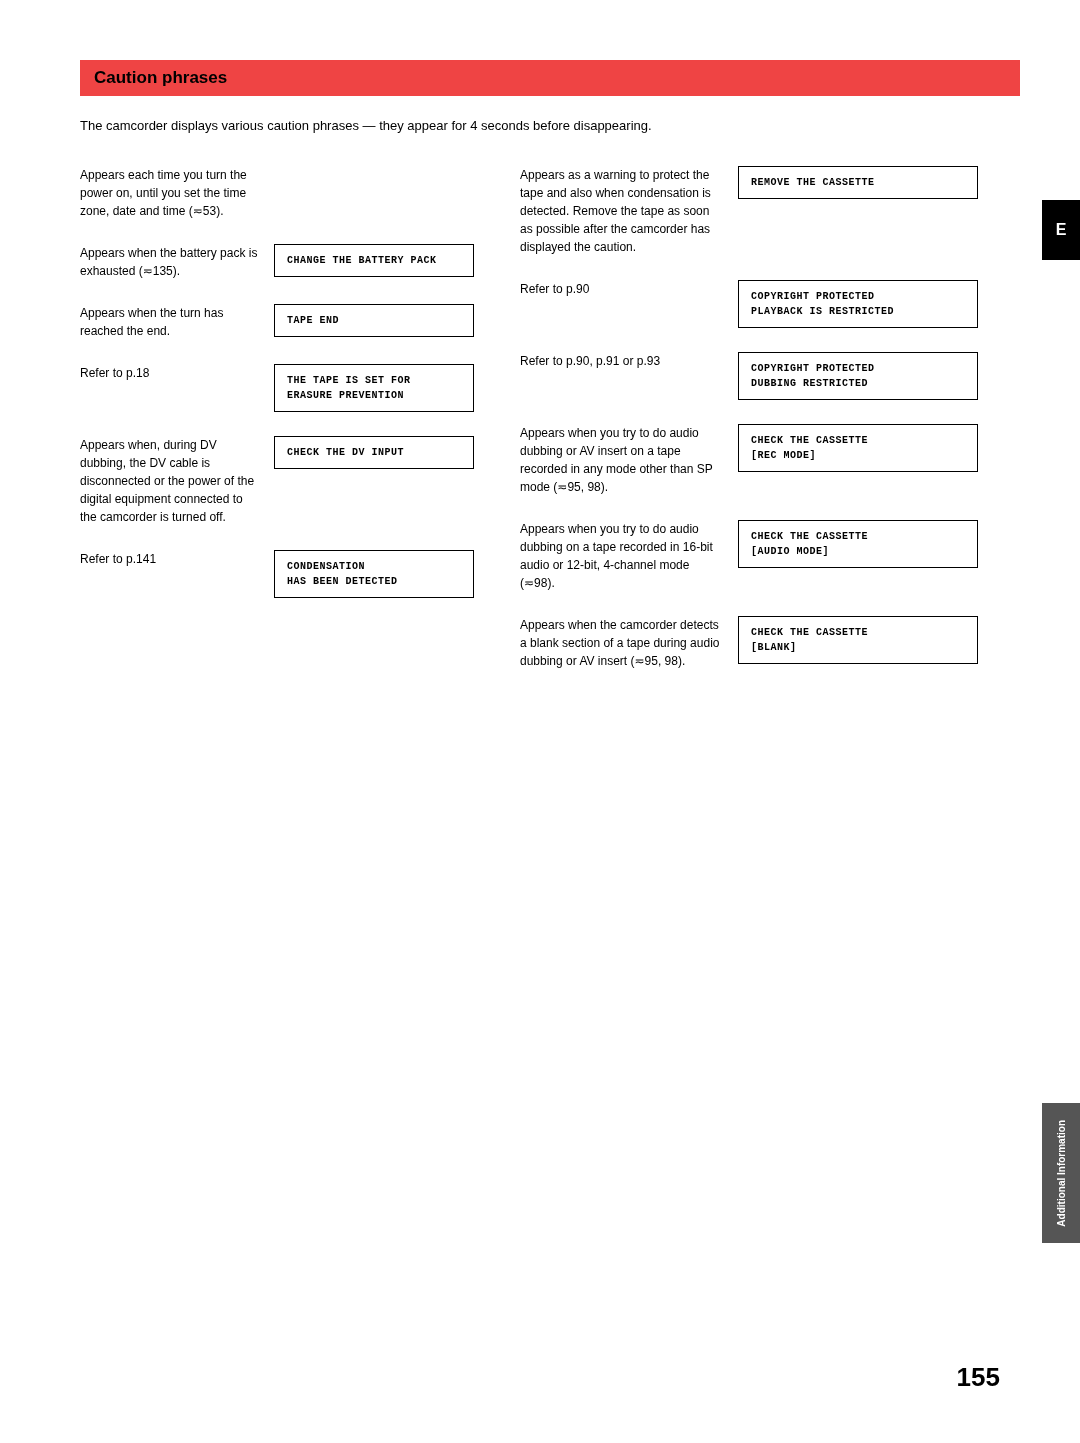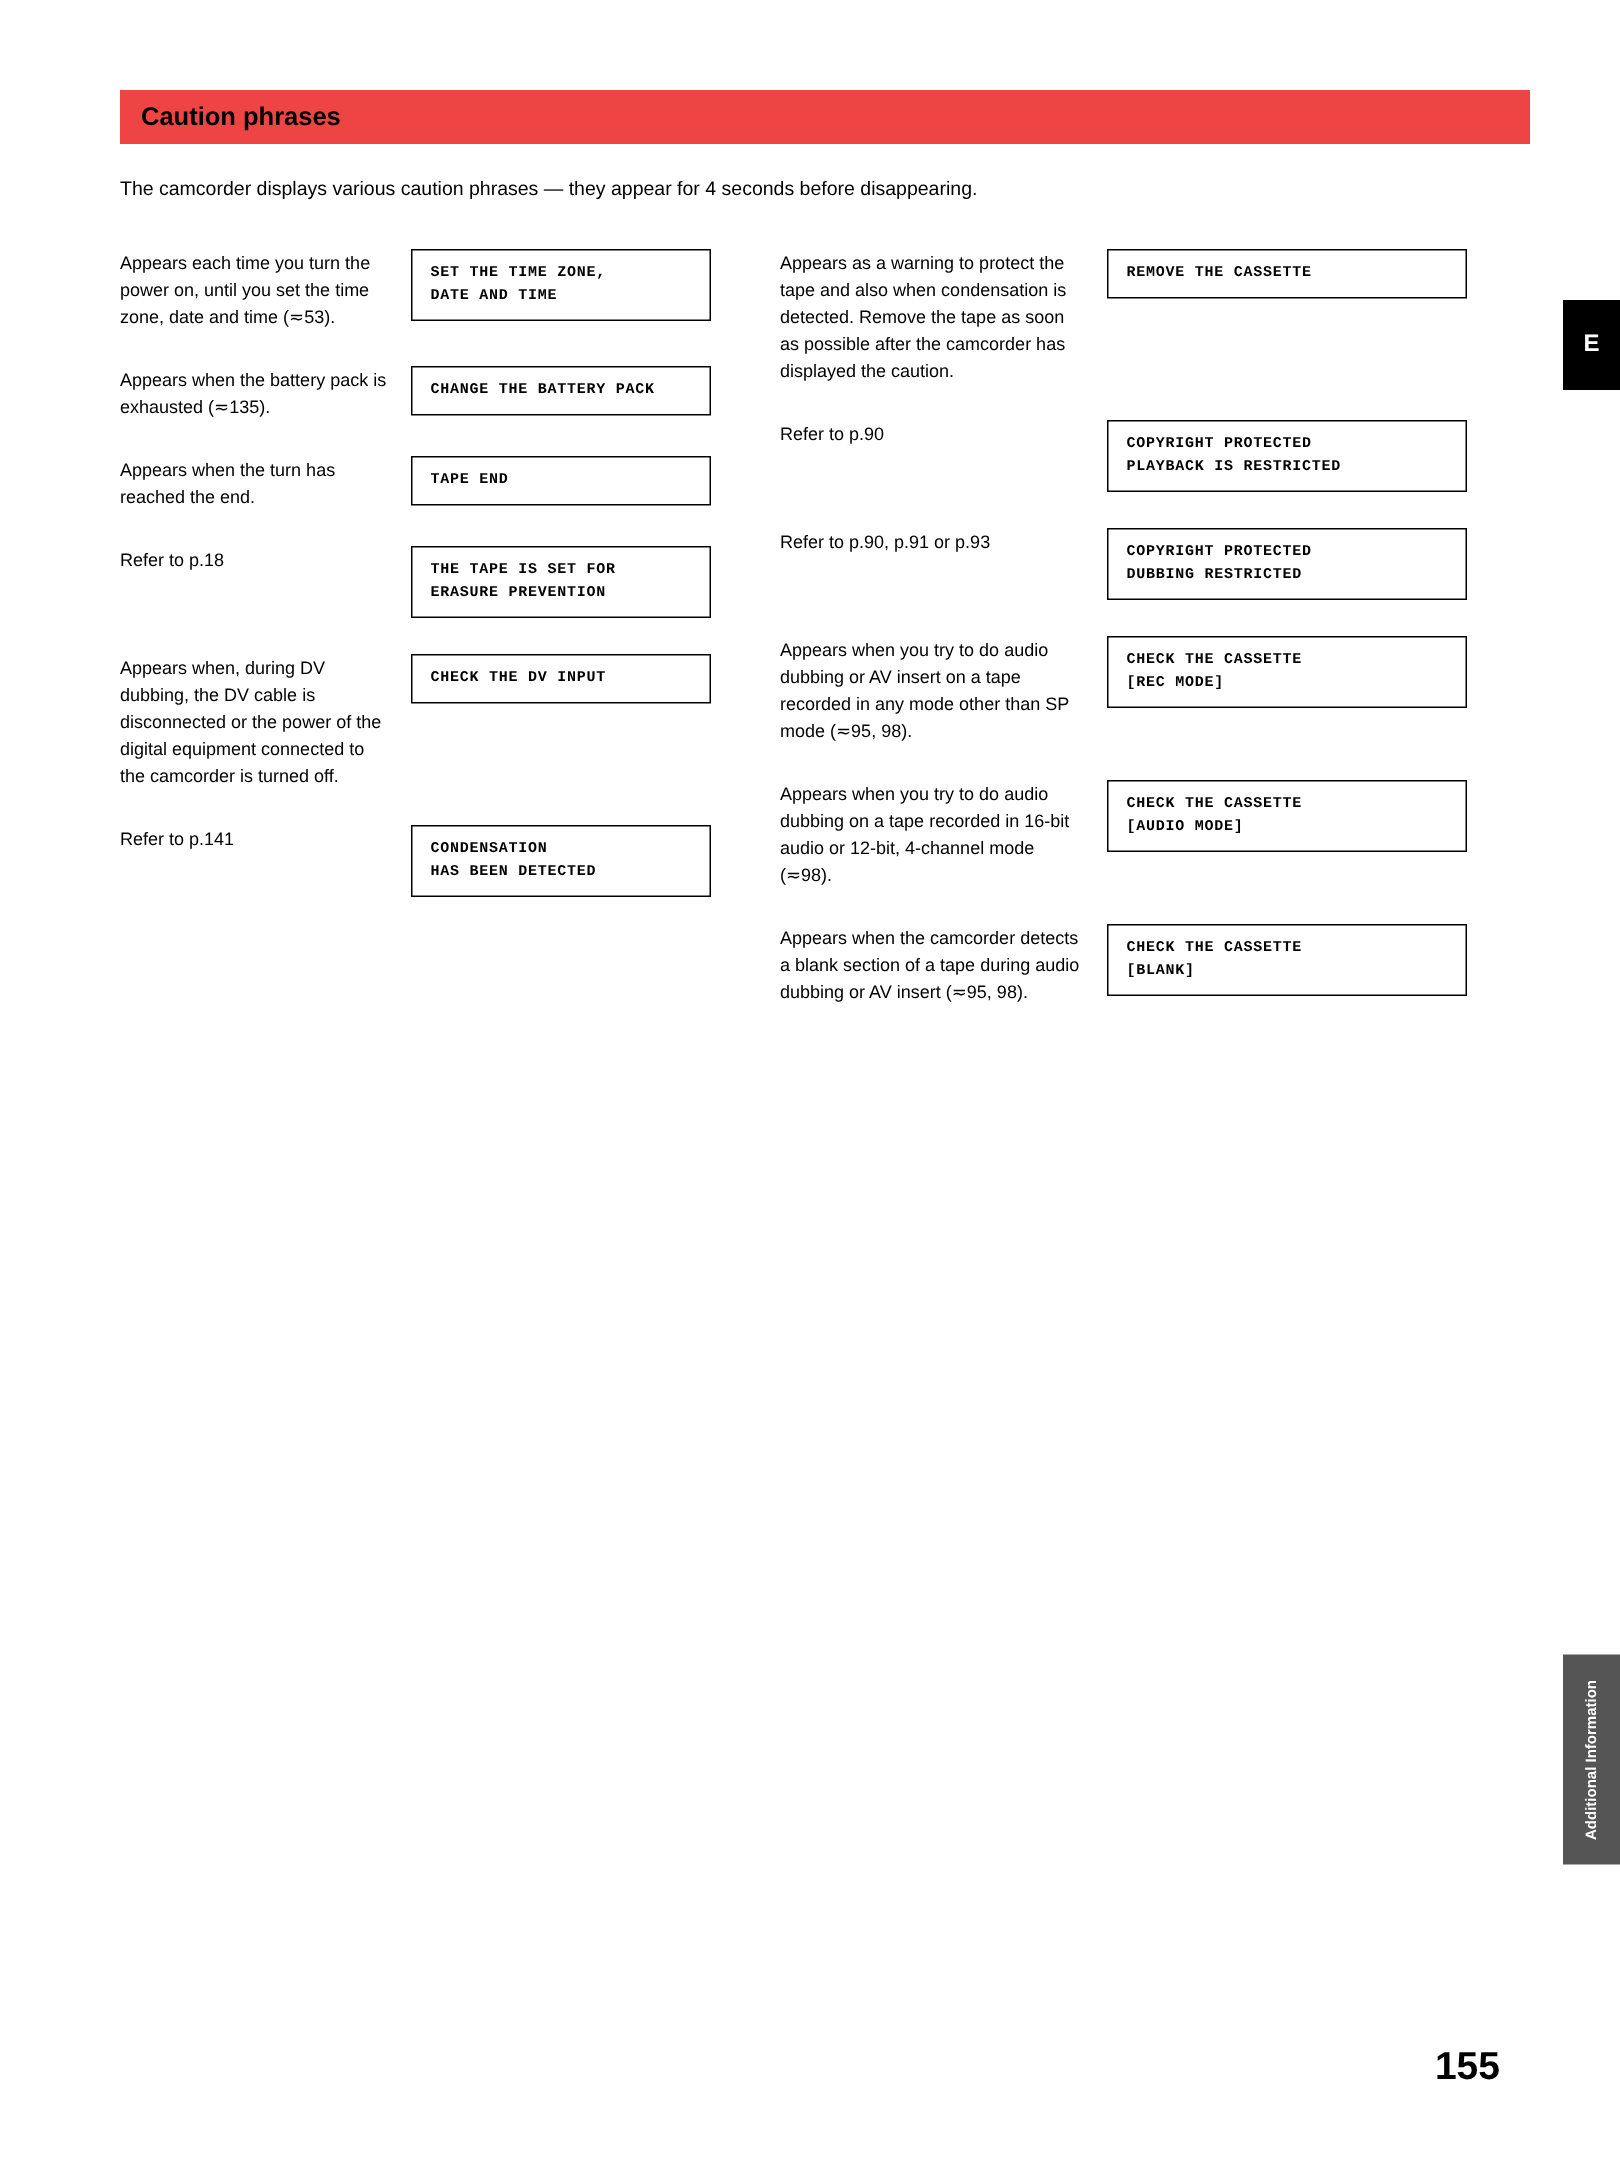--- a/index.html
+++ b/index.html
@@ -183,24 +183,20 @@
 
   
   <div class="content-grid">
 
     <div class="left-column">
 
       <div class="phrase-row">
         <div class="phrase-description">
           <span>Appears each time you turn the power on, until you set the time zone, date and time (≂53).</span>
         </div>
-        <div class="display-box">
-          <span>SET THE TIME ZONE,</span><br>
-          <span>DATE AND TIME</span>
-        </div>
       </div>
 
       <div class="phrase-row">
         <div class="phrase-description">
           <span>Appears when the battery pack is exhausted (≂135).</span>
         </div>
         <div class="display-box">
           <span>CHANGE THE BATTERY PACK</span>
         </div>
       </div>

